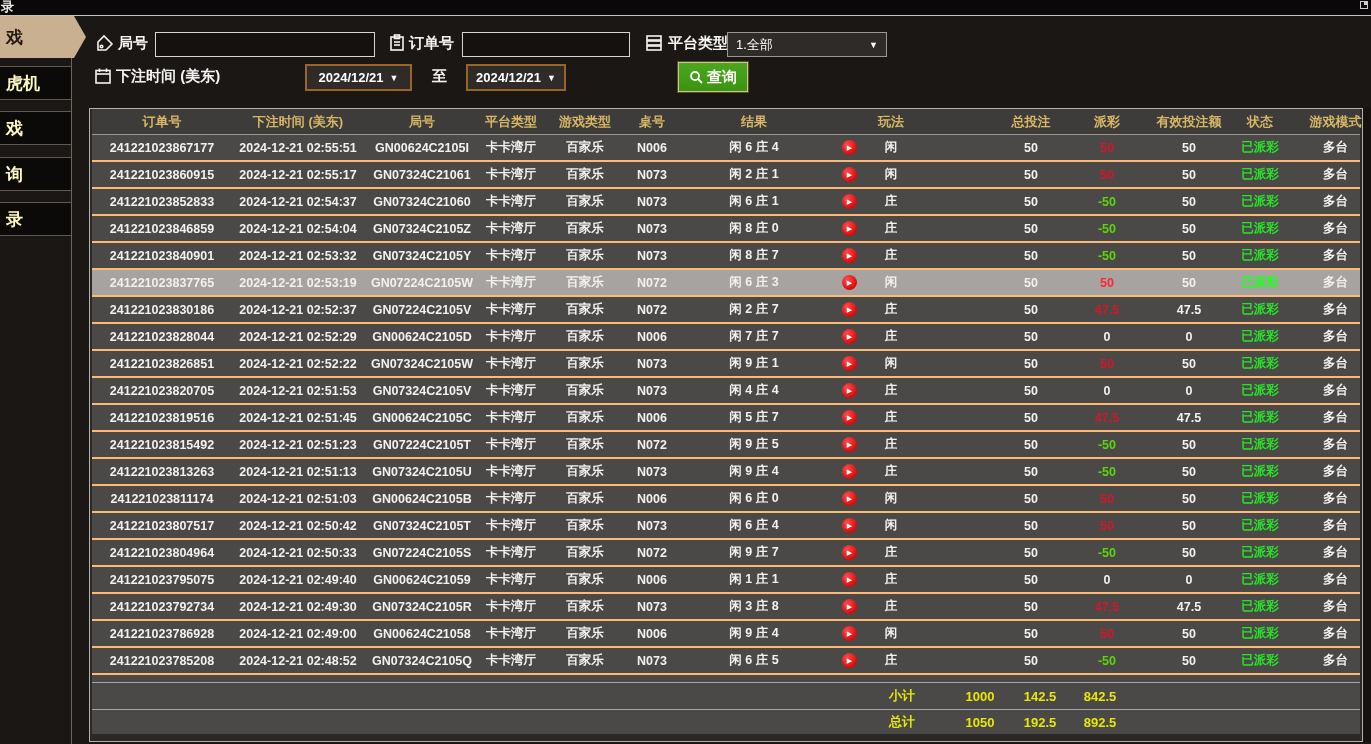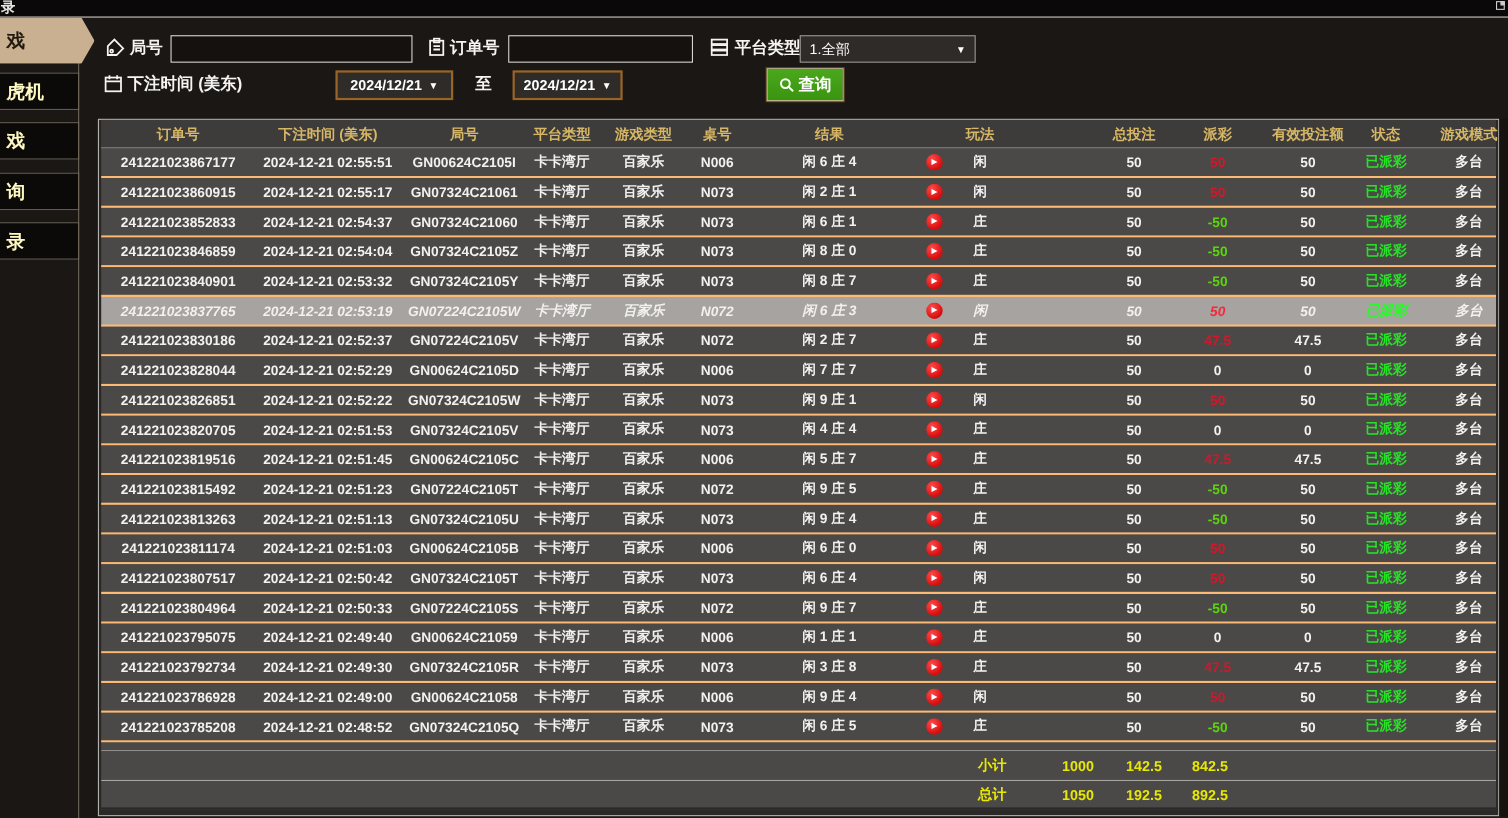--- a/index.html
+++ b/index.html
@@ -42,21 +42,21 @@
   #search-btn svg { width:15px; height:15px; stroke:#fff; fill:none; stroke-width:1.8; }
 
   
   #grid { position:absolute; left:89px; top:92px; width:1274px; height:634px;
       border:1px solid #b5b2ae; background:#2b2927; padding:0 2px; }
   .trow { display:flex; align-items:center; }
   .thead { height:26px; background:#3d3c3a; border-bottom:1px solid #9b9894;
       color:#d7b766; font-size:13px; font-weight:bold; }
   .drow { height:27px; background:#4a4947; border-bottom:2px solid #fdba74;
       color:#f2f1f0; font-size:12.5px; font-weight:bold; cursor:pointer; }
-  .drow.hl { background:#a6a3a0;font-style:italic; }
+  .drow.hl { background:#a6a3a0; }
   .cell { display:flex; align-items:center; justify-content:center; flex:none; overflow:hidden; white-space:nowrap; }
   .c-order{width:140px} .c-time{width:132px} .c-round{width:116px} .c-plat{width:62px}
   .c-game{width:86px} .c-tab{width:48px} .c-res{width:156px} .c-play{width:34px}
   .c-pt{width:50px} .c-sp{width:77px} .c-bet{width:76px} .c-pay{width:76px}
   .c-valid{width:88px} .c-status{width:54px} .c-mode{width:77px; padding-left:20px}
   .win { color:#d61628; }
   .loss { color:#5cd60a; }
   .zero { color:#f2f1f0; }
   .status-paid { color:#28e228; }
   .drow.hl .win { color:#ff2437; }
@@ -152,21 +152,21 @@
     <span class="flabel" style="left:116px; top:51px;">下注时间 (美东)</span>
     <div class="datebox" style="left:305px; top:48px; width:107px;">
       <span>2024/12/21</span>
         <span class="caret">▼</span>
     </div>
     <span class="flabel" style="left:432px; top:51px;">至</span>
     <div class="datebox" style="left:466px; top:48px; width:100px;">
       <span>2024/12/21</span>
         <span class="caret">▼</span>
     </div>
-    <button id="search-btn" style="left:697px; top:46px;">
+    <button id="search-btn" style="left:678px; top:46px;">
       <svg viewBox="0 0 15 15">
           <circle cx="6" cy="6" r="4"></circle>
           <line x1="9" y1="9" x2="13" y2="13"></line>
         </svg>
       <span>查询</span>
     </button>
 
     <div id="grid">
       <div class="trow thead">
         <div class="cell c-order">订单号</div>

